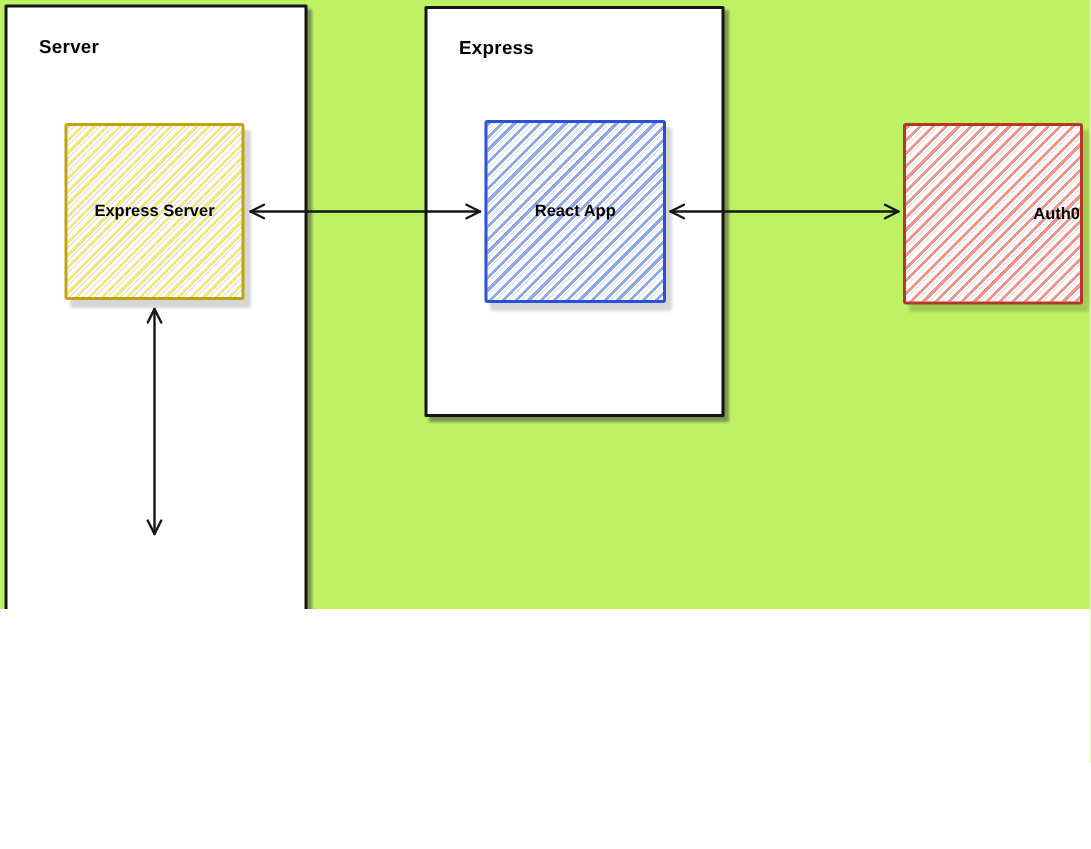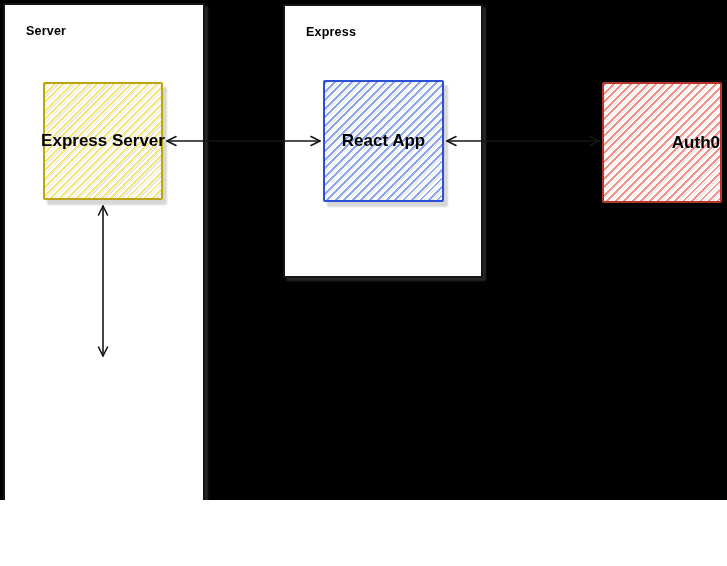--- a/index.html
+++ b/index.html
@@ -1,21 +1,21 @@
 <!DOCTYPE html>
 <html><head>
 <meta charset="utf-8">
 <style>
   html, body { margin: 0; padding: 0; background: #fff; }
   body { font-family: "Liberation Sans", sans-serif; }
   .canvas {
     position: relative;
     width: 727px;
-    height: 500px;
-    background: #000000;
+    height: 406px;
+    background: #bef264;
     overflow: hidden;
   }
   
   .container {
     position: absolute;
     box-sizing: border-box;
     background: #fff;
     border: 2px solid #141414;
     border-radius: 1px;
     box-shadow: 3px 3px 2px rgba(70,70,70,0.55);
@@ -39,21 +39,21 @@
     box-sizing: border-box;
     display: flex;
     align-items: center;
     justify-content: center;
     border-radius: 2px;
     background-color: #fff;
     box-shadow: 4px 5px 2px rgba(0,0,0,0.16);
     z-index: 2;
   }
   .node .node-label {
-    font-size: 17px;
+    font-size: 11px;
     font-weight: bold;
     color: #000;
     white-space: nowrap;
   }
   .n-express {
     left: 43px; top: 82px; width: 120px; height: 118px;
     border: 2px solid #bfa30f;
     background-image:
       repeating-linear-gradient(135deg, #f3e77d 0px, #f3e77d 2px, transparent 2px, transparent 6px),
       repeating-linear-gradient(135deg, transparent 0px, transparent 3px, rgba(130,130,130,0.22) 3px, rgba(130,130,130,0.22) 4px, transparent 4px, transparent 6px);

